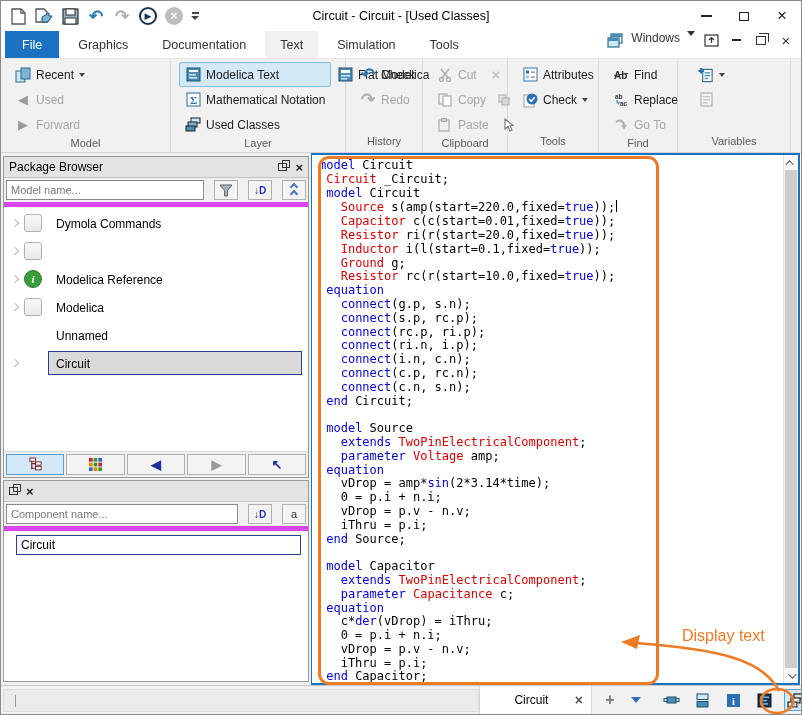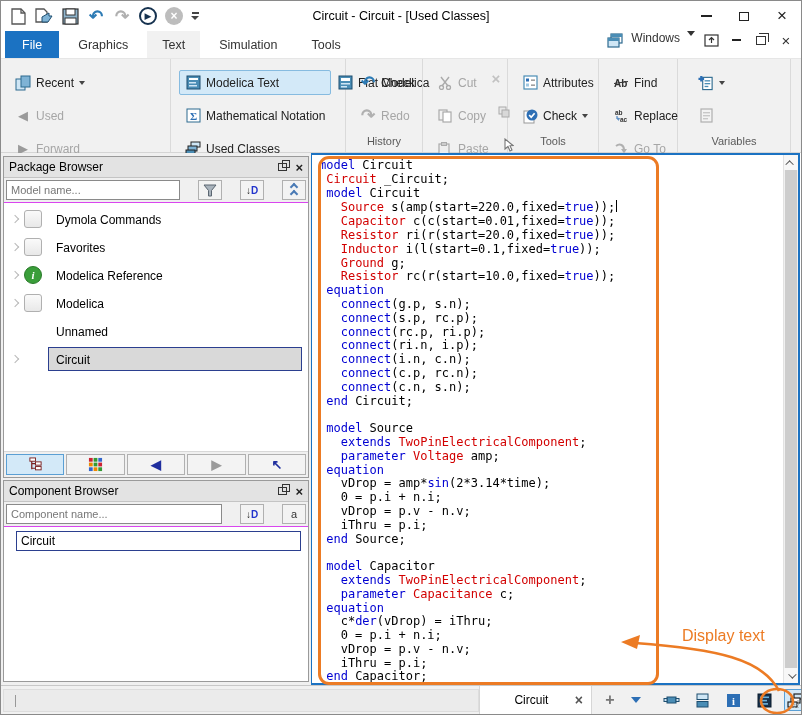--- a/index.html
+++ b/index.html
@@ -32,40 +32,40 @@
   .mdi-ctl .lbl { font-size:12px; color:#333; }
   .mdi-ico { display:flex; align-items:center; justify-content:center; width:18px; height:18px; }
   .restore-box { position:relative; width:10px; height:9px; border:1.2px solid #333; background:#fff; }
   .restore-box::before { content:""; position:absolute; left:2px; top:-4px; width:9px; height:8px; border:1.2px solid #333; border-left:none; border-bottom:none; }
 
   
   .ribbon { position:absolute; top:58px; left:0; right:0; height:94px; background:#f1f1f1; display:flex; border-bottom:1px solid #d5d5d5; }
   .rgroup { display:flex; flex-direction:column; border-right:1px solid #dadada; }
   .grp-body { flex:1; padding:3px 4px 0 8px; }
   .grp-label { height:17px; text-align:center; font-size:11px; color:#5a5a5a; }
-  .rbtn { display:flex; align-items:center; gap:5px; height:25px; padding:0 5px; font-size:12px; color:#222; border:1px solid transparent; white-space:nowrap;margin-top:8px; }
+  .rbtn { display:flex; align-items:center; gap:5px; height:25px; padding:0 5px; font-size:12px; color:#222; border:1px solid transparent; white-space:nowrap; }
   .rbtn.disabled { color:#a6a6a6; }
   .rbtn.selected { background:#d3e9f8; border:1px solid #86bbe0; border-radius:2px; }
   .ico16 { width:16px; height:16px; flex:0 0 16px; display:flex; align-items:center; justify-content:center; }
   .layer-body { display:flex; }
   .layer-c1 { width:152px; }
   .cliprow { display:flex; align-items:center; }
   .clip-aux { width:22px; height:22px; display:flex; align-items:center; justify-content:center; margin-left:6px; }
 
   
   .workspace { position:absolute; top:152px; left:0; bottom:29px; width:310px; background:#f0f0f0; padding:3px 2px 3px 2px; display:flex; flex-direction:column; gap:2px; }
   .panel { border:1px solid #9a9a9a; background:#fff; display:flex; flex-direction:column; }
   .panel.pkg { height:322px; }
   .panel.cmp { flex:1; }
   .panel-hd { height:21px; background:#e3e3e3; border-bottom:1px solid #c4c4c4; display:flex; align-items:center; padding:0 5px; font-size:12px; color:#000; }
   .panel-hd .t { flex:1; }
   .float-ico { position:relative; width:9px; height:8px; border:1.2px solid #333; margin-right:8px; background:#e3e3e3; }
   .float-ico::before { content:""; position:absolute; right:-4px; top:-4px; width:6px; height:6px; border:1.2px solid #333; }
   .close-x { font-size:13px; font-weight:bold; color:#222; line-height:1; }
-  .filter-row { display:flex; gap:18px; padding:2px; background:#f0f0f0; border-bottom:1px solid #d946ef; }
+  .filter-row { display:flex; gap:10px; padding:2px; background:#f0f0f0; border-bottom:5px solid #d946ef; }
   .filter-row input { flex:1; height:20px; border:1px solid #8a8a8a; font-size:11px; padding:0 4px; font-family:"Liberation Sans",sans-serif; color:#333; }
   .filter-row input::placeholder { color:#777; }
   .fbtn { width:24px; height:20px; background:#f3f3f3; border:1px solid #b0b0b0; display:flex; align-items:center; justify-content:center; font-size:10px; }
   .sortd { font-size:10px; font-weight:bold; color:#222; }
   .sortd b { color:#2233cc; }
   .chev-up2 { display:flex; flex-direction:column; gap:1px; }
   .chev-up2 i { width:6px; height:6px; border-left:2px solid #4a7ab5; border-top:2px solid #4a7ab5; transform:rotate(45deg); }
   .tree { flex:1; background:#fff; overflow:hidden; font-size:12px; padding-top:2px; }
   .tree-row { height:28px; display:flex; align-items:center; }
   .chev { width:14px; margin-left:4px; display:flex; justify-content:center; }
@@ -161,20 +161,21 @@
       <span class="wbtn">
           <span class="maxbox"></span>
         </span>
       <span class="wbtn" style="font-size:17px;">×</span>
     </div>
   </div>
 
   <div class="tabrow">
     <div class="rtab file">File</div>
       <div class="rtab">Graphics</div>
+      <div class="rtab">Documentation</div>
       <div class="rtab active">Text</div>
       <div class="rtab">Simulation</div>
       <div class="rtab">Tools</div>
       <div class="mdi-ctl">
       <span class="mdi-ico">
         <svg width="16" height="15" viewBox="0 0 16 15">
             <rect x="4" y="1" width="11" height="9" fill="#fff" stroke="#2d6a8f" stroke-width="1.2"></rect>
             <rect x="4" y="1" width="11" height="3" fill="#4a8db5"></rect>
             <rect x="1" y="5" width="11" height="9" fill="#cfe6f5" stroke="#2d6a8f" stroke-width="1.2"></rect>
             <rect x="1" y="5" width="11" height="3" fill="#4a8db5"></rect>
@@ -461,21 +462,20 @@
       </div>
       <div class="tree">
           <div class="tree-row">
             <span class="chev"></span>
             <span class="ticon package"></span>
             <span class="tlabel">Dymola Commands</span>
           </div>
           <div class="tree-row">
             <span class="chev"></span>
             <span class="ticon package"></span>
-            <span class="tlabel">Favorites</span>
           </div>
           <div class="tree-row">
             <span class="chev"></span>
             <span class="ticon info">i</span>
             <span class="tlabel">Modelica Reference</span>
           </div>
           <div class="tree-row">
             <span class="chev"></span>
             <span class="ticon package"></span>
             <span class="tlabel">Modelica</span>
@@ -514,21 +514,20 @@
             </svg>
           </span>
         <span class="pbtn navy">◀</span>
         <span class="pbtn grayarrow">▶</span>
         <span class="pbtn navy">↖</span>
       </div>
     </div>
 
     <div class="panel cmp">
       <div class="panel-hd">
-        <span class="t">Component Browser</span>
         <span class="float-ico"></span>
         <span class="close-x">×</span>
       </div>
       <div class="filter-row">
         <input placeholder="Component name..." style="">
         <span class="fbtn">
             <span class="sortd">↓<b>D</b></span>
           </span>
         <span class="fbtn" style="font-size:11px;color:#333;">a</span>
       </div>

